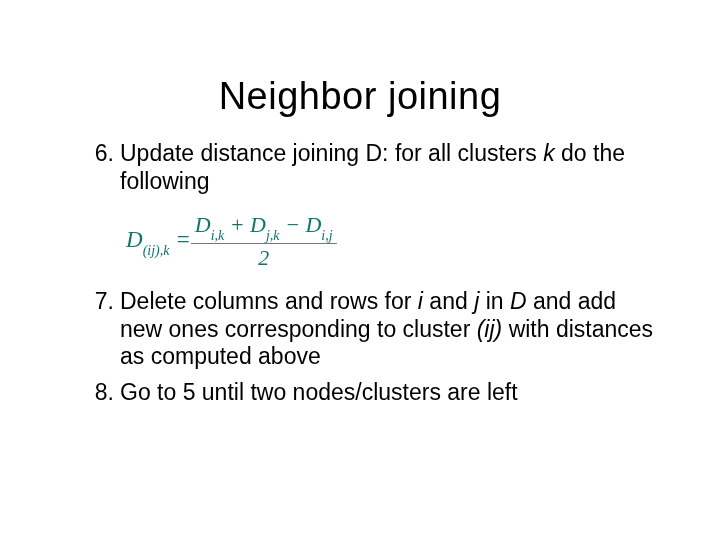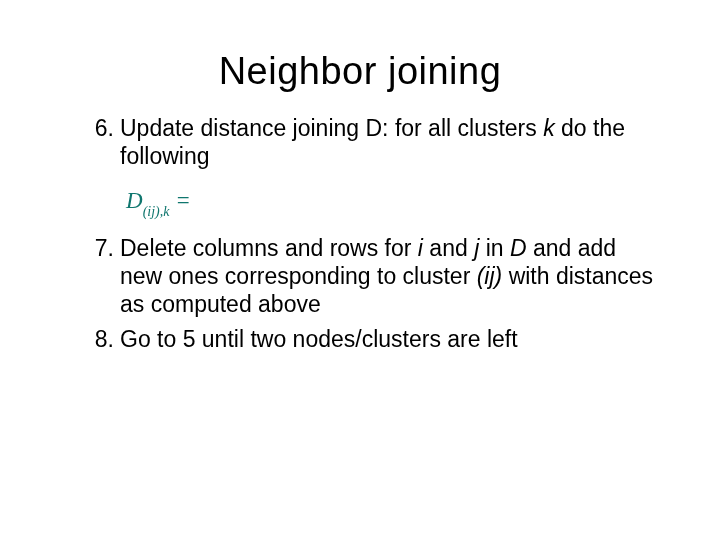--- a/index.html
+++ b/index.html
@@ -10,21 +10,21 @@
     background: #ffffff;
     font-family: Arial, Helvetica, sans-serif;
     color: #000000;
     overflow: hidden;
   }
   .slide {
     width: 720px;
     height: 384px;
     position: relative;
     box-sizing: border-box;
-    padding: 50px 60px 40px 60px;
+    padding: 75px 60px 40px 60px;
   }
   .title {
     text-align: center;
     font-size: 38px;
     font-weight: normal;
     margin: 0 0 22px 0;
     letter-spacing: 0.5px;
   }
   ol.main-list {
     list-style: none;
@@ -95,20 +95,25 @@
       <span>
         <span>Update distance joining D: for all clusters </span><span class="italic">k</span><span> do the following</span>
       </span>
     </li>
 
   </ol>
 
   <div class="formula-block">
     <span class="formula-left">
       <span>D</span><span class="sub">(ij),k</span><span> = </span>
+    </span><span class="frac">
+      <span class="top">
+        <span>D</span><span class="sub">i,k</span><span> + </span><span>D</span><span class="sub">j,k</span><span> − </span><span>D</span><span class="sub">i,j</span>
+      </span>
+      <span class="bot">2</span>
     </span>
   </div>
 
   <ol class="main-list">
 
     <li>
       <span class="num">7.</span>
       <span>
         <span>Delete columns and rows for </span><span class="italic">i</span><span> and </span><span class="italic">j</span><span> in </span><span class="italic">D</span><span> and add new ones corresponding to cluster </span><span class="italic">(ij)</span><span> with distances as computed above</span>
       </span>

